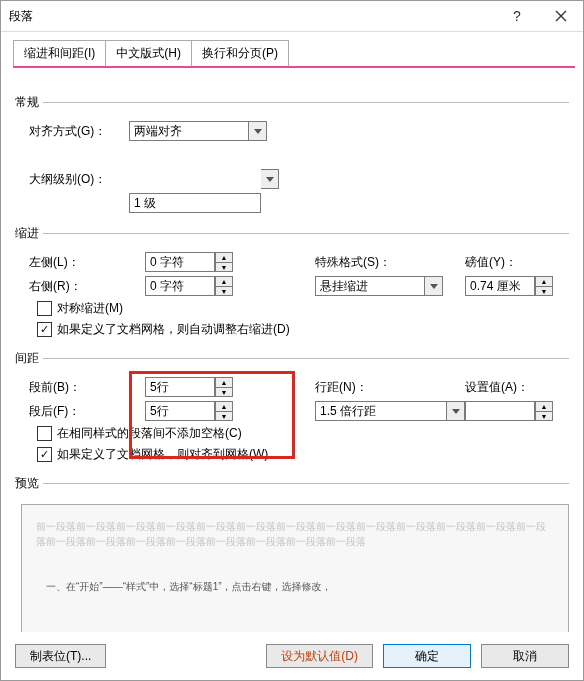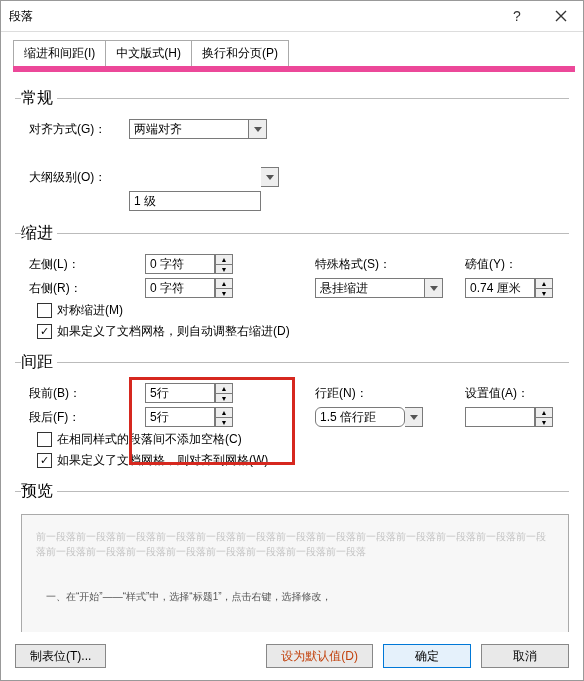--- a/index.html
+++ b/index.html
@@ -1,26 +1,26 @@
 <!DOCTYPE html>
 <html><head>
 <meta charset="utf-8">
 <style>
   html,body{margin:0;padding:0;font-family:"Microsoft YaHei","SimSun",sans-serif;font-size:12px;color:#000;background:#fff}
   .window{width:584px;height:681px;border:1px solid #999;box-sizing:border-box;display:flex;flex-direction:column;background:#fff;position:relative}
   .titlebar{height:30px;background:#fff;display:flex;align-items:center;border-bottom:1px solid #ddd}
   .titlebar .title{padding-left:8px;flex:1;font-size:12px}
   .titlebar .btn{width:45px;height:30px;display:flex;align-items:center;justify-content:center;color:#333}
-  .tabs{display:flex;margin:8px 8px 0 12px;border-bottom:6px solid #ec4899}
+  .tabs{display:flex;margin:8px 8px 10px 12px;border-bottom:2px solid #ec4899}
   .tab{padding:4px 10px;border:1px solid #aaa;border-bottom:none;margin-right:-1px;background:#fff;font-size:12px}
   .tab.active{position:relative;z-index:2}
   .tab.inactive{background:#fff}
   .body{flex:1;padding:8px 14px 0 14px;overflow:hidden}
   fieldset{border:none;border-top:1px solid #bbb;margin:8px 0 4px 0;padding:6px 0 0 0}
-  legend{padding:0 4px 0 0;margin-left:6px;font-size:16px}
+  legend{padding:0 4px 0 0;font-size:12px}
   .row{display:flex;align-items:center;margin:4px 0}
   .lbl{width:100px;padding-left:14px}
   .combo{position:relative;display:inline-flex;align-items:center}
   .combo input{height:20px;border:1px solid #7a7a7a;padding:1px 4px;font-size:12px;box-sizing:border-box;font-family:inherit}
   .combo .drop{width:18px;height:20px;border:1px solid #7a7a7a;border-left:none;display:flex;align-items:center;justify-content:center;background:#eee;box-sizing:border-box}
   .spin{display:inline-flex;flex-direction:column}
   .spin button{width:18px;height:10px;border:1px solid #7a7a7a;background:#eee;padding:0;display:flex;align-items:center;justify-content:center;font-size:7px;line-height:1}
   .spin button:first-child{border-bottom:none}
   .chk-row{display:flex;align-items:center;margin:4px 0 4px 22px}
   .chk{width:13px;height:13px;border:1px solid #333;margin-right:5px;display:inline-flex;align-items:center;justify-content:center;font-size:11px;line-height:1}
@@ -174,21 +174,21 @@
           <div class="combo">
             <input style="width: 70px;" value="5行">
             <div class="spin">
                 <button>▲</button>
                 <button>▼</button>
               </div>
           </div>
         </div>
         <div class="col3">
           <div class="combo">
-            <input style="width: 90px; border-radius: 6px;" value="1.5 倍行距">
+            <input style="width: 132px;" value="1.5 倍行距">
             <div class="drop">
                 <svg width="8" height="5">
                   <path d="M0 0 L8 0 L4 5 Z" fill="#555"></path>
                 </svg>
               </div>
           </div>
         </div>
         <div class="col4">
           <div class="combo">
             <input style="width: 70px;" value="">

